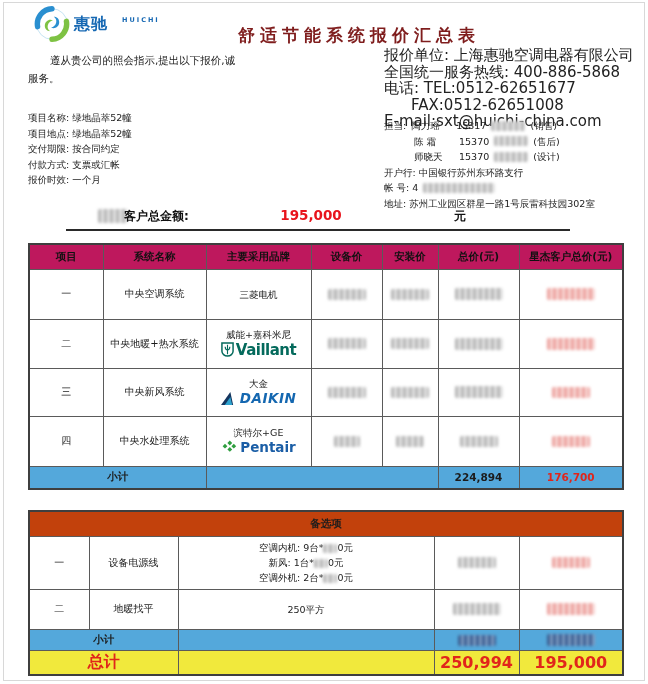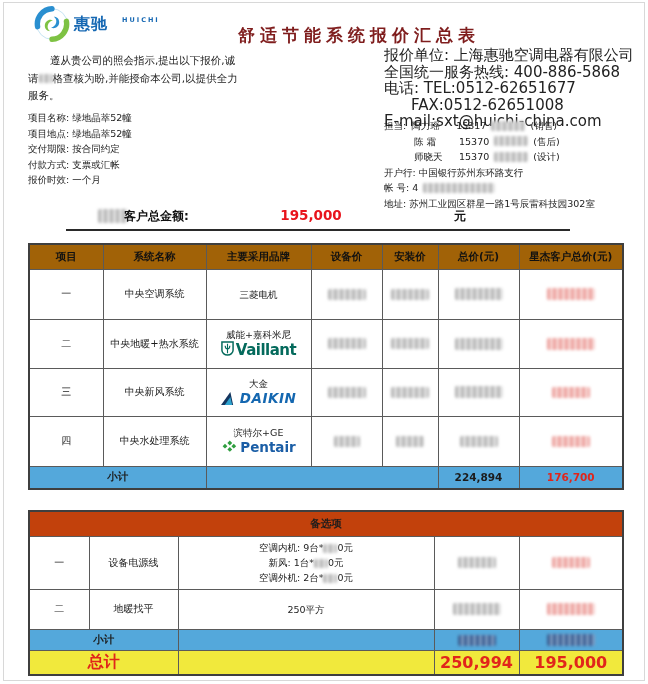--- a/index.html
+++ b/index.html
@@ -43,30 +43,30 @@
   .tb-blob{position:absolute;left:32px;top:6px;width:30px;height:14px;}
   .tb-label{position:absolute;left:58px;top:5px;font-size:12px;font-weight:bold;color:#111;}
   .tb-amount{position:absolute;left:205px;width:80px;top:4px;text-align:center;font-size:13.5px;font-weight:bold;color:#e8141c;}
   .tb-unit{position:absolute;left:388px;top:5px;font-size:12px;font-weight:bold;color:#111;}
 
   
   .qtable{border-collapse:collapse;table-layout:fixed;border:2px solid #3f3f3f;position:absolute;left:28px;width:594px;}
   .qtable td{border:1px solid #5a5a5a;text-align:center;vertical-align:middle;font-size:10px;padding:1px;overflow:hidden;}
   .t1{top:243px;}
   .t2{top:510px;}
-  .hdr td{background:#a16207;font-weight:bold;font-size:10.5px;color:#111;}
+  .hdr td{background:#be185d;font-weight:bold;font-size:10.5px;color:#111;}
   .redtxt{color:#e1251b;}
   .subtotal td{background:#54a8db;font-weight:bold;font-size:10.5px;}
   .grand td{background:#f1e93c;font-weight:bold;font-size:16px;color:#e1251b;}
   .brand-cn{font-size:9.5px;line-height:13px;}
   .opt-title td{font-weight:bold;font-size:10.5px;background:#c2410c;}
   .desc{font-size:9.5px;line-height:15px;}
 
   
-  .vaillant{display:inline-flex;gap:2px;color:#046a5c;font-weight:bold;font-size:15px;letter-spacing:-0.5px;}
+  .vaillant{display:inline-flex;align-items:center;gap:2px;color:#046a5c;font-weight:bold;font-size:15px;letter-spacing:-0.5px;}
   .daikin{display:inline-flex;align-items:center;gap:4px;color:#1467b0;font-weight:bold;font-style:italic;font-size:13.5px;letter-spacing:0.5px;}
   .pentair{display:inline-flex;align-items:center;gap:3px;color:#1b5ea6;font-weight:bold;font-size:13.5px;}
 </style>
 </head>
 <body>
 
 <div class="sheet">
   <div class="edge"></div>
 
   <div class="logo">
@@ -80,23 +80,20 @@
     <div class="logo-text">
       <span class="logo-cn">惠驰</span>
       <span class="logo-en">HUICHI</span>
     </div>
   </div>
 
   <div class="title">舒适节能系统报价汇总表</div>
 
   <div class="intro">
     <div class="ind">遵从贵公司的照会指示,提出以下报价,诚</div>
-    <div>
-      <span>请</span><span class="blob inlineb"></span><span>格查核为盼,并能授命本公司,以提供全力</span>
-    </div>
     <div>服务。</div>
   </div>
 
   <div class="company">
     <div>报价单位: 上海惠驰空调电器有限公司</div>
     <div>全国统一服务热线: 400-886-5868</div>
     <div>电话: TEL:0512-62651677</div>
     <div class="fax">FAX:0512-62651008</div>
     <div>E-mail:sxt@huichi-china.com</div>
   </div>

